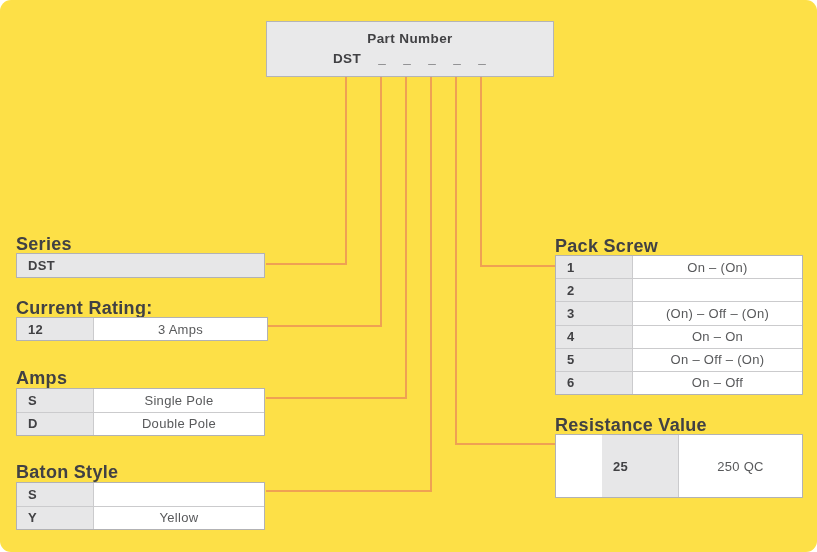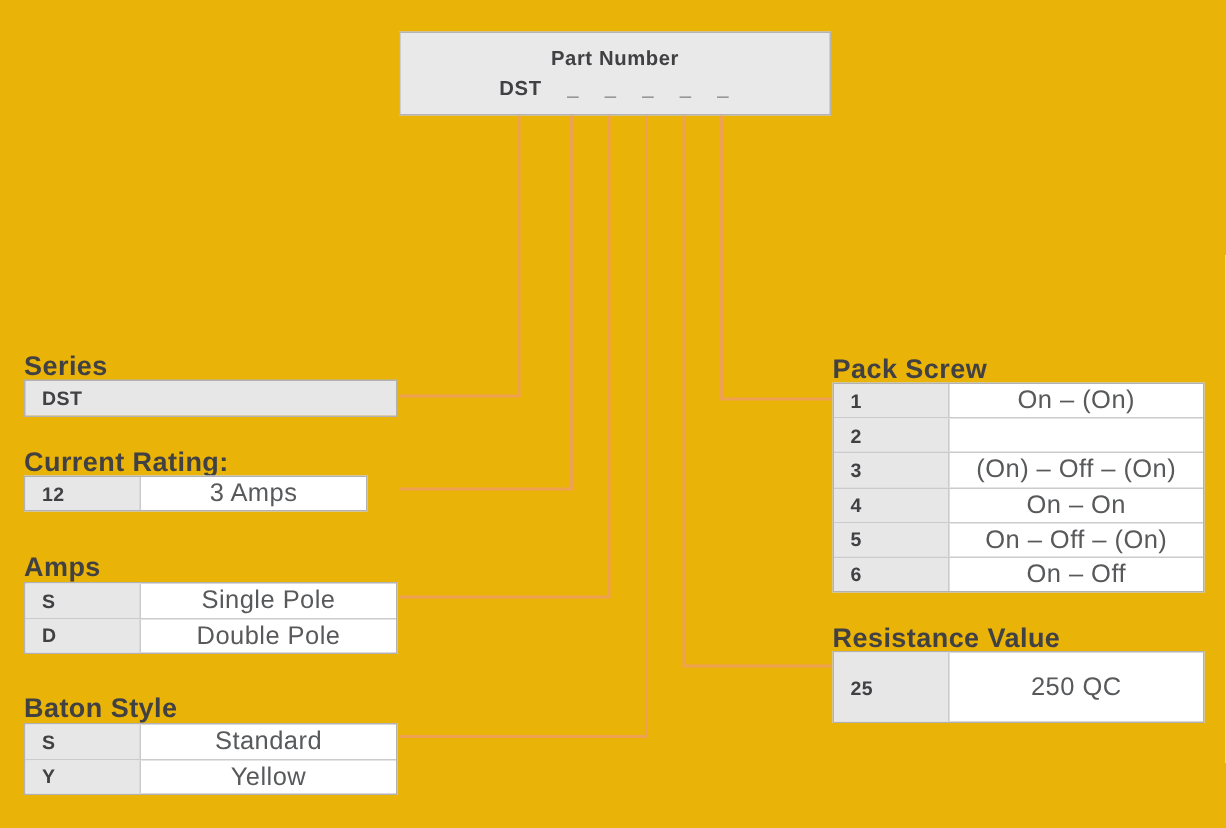--- a/index.html
+++ b/index.html
@@ -1,18 +1,19 @@
 <!DOCTYPE html>
 <html style="--accent: #efa153; --box-fill: #e9e9ea; --box-border: #b4b4b6; --cell-fill: #e7e7e8; --table-border: #b2b2b4; --row-divider: #cbcbcd; --label-text: #414144; --value-text: #58595b;"><head>
 <meta charset="utf-8">
 <style>
   html,body{margin:0;padding:0;background:#fff;}
   .canvas{
-    position:relative;width:817px;height:552px;background:#eab308;overflow:hidden;
+    position:relative;width:817px;height:552px;background:#fde047;overflow:hidden;
     font-family:"Liberation Sans", sans-serif;
+    border-radius:11px;
     -webkit-font-smoothing:antialiased;
   }
   .pn-box{
     position:absolute;left:266px;top:21px;width:288px;height:56px;
     background:var(--box-fill,#e9e9ea);
     border:1.5px solid var(--box-border,#b4b4b6);
     box-sizing:border-box;
   }
   .pn-title{
     position:absolute;left:0;right:0;top:9px;text-align:center;
@@ -48,36 +49,36 @@
   .key{
     width:65px;flex:0 0 65px;background:var(--cell-fill,#e7e7e8);
     border-right:1px solid var(--row-divider,#cbcbcd);
     display:flex;align-items:center;padding-left:11px;box-sizing:content-box;
     font-size:13px;font-weight:700;color:var(--label-text,#414144);
     letter-spacing:.3px;
   }
   .key.full{flex:1;border-right:none;width:auto;}
   .val{
     flex:1;display:flex;align-items:center;justify-content:center;
-    font-size:17px;font-weight:400;color:var(--value-text,#58595b);
+    font-size:13px;font-weight:400;color:var(--value-text,#58595b);
     letter-spacing:.3px;white-space:nowrap;
   }
   
   .sec-series{left:16px;top:234px;width:249px;}
   .sec-series .tbl{top:19px;width:249px;height:25px;}
   .sec-current{left:16px;top:298px;width:249px;}
-  .sec-current .tbl{top:19px;width:229px;height:24px;}
+  .sec-current .tbl{top:19px;width:252px;height:24px;}
   .sec-poles{left:16px;top:368px;width:249px;}
   .sec-poles .tbl{top:20px;width:249px;height:48px;}
   .sec-baton{left:16px;top:462px;width:249px;}
   .sec-baton .tbl{top:20px;width:249px;height:48px;}
   .sec-pack{left:555px;top:236px;width:248px;}
   .sec-pack .tbl{top:19px;width:248px;height:140px;}
   .sec-resist{left:555px;top:415px;width:248px;}
-  .sec-resist .tbl{top:19px;width:248px;height:48px;}
+  .sec-resist .tbl{top:19px;width:248px;height:64px;padding-left:46px;}
 </style>
 </head>
 <body>
 
 <div class="canvas">
 
   <div class="pn-box">
     <div class="pn-title">Part Number</div>
     <div class="pn-prefix">DST</div>
     <div class="pn-blank b0">_</div>
@@ -127,21 +128,20 @@
         <div class="val">Double Pole</div>
       </div>
     </div>
   </div>
 
   <div class="section sec-baton">
     <div class="section-label">Baton Style</div>
     <div class="tbl">
       <div class="row">
         <div class="key">S</div>
-        <div class="val">Standard</div>
       </div>
       <div class="row">
         <div class="key">Y</div>
         <div class="val">Yellow</div>
       </div>
     </div>
   </div>
 
   <div class="section sec-pack">
     <div class="section-label">Pack Screw</div>

